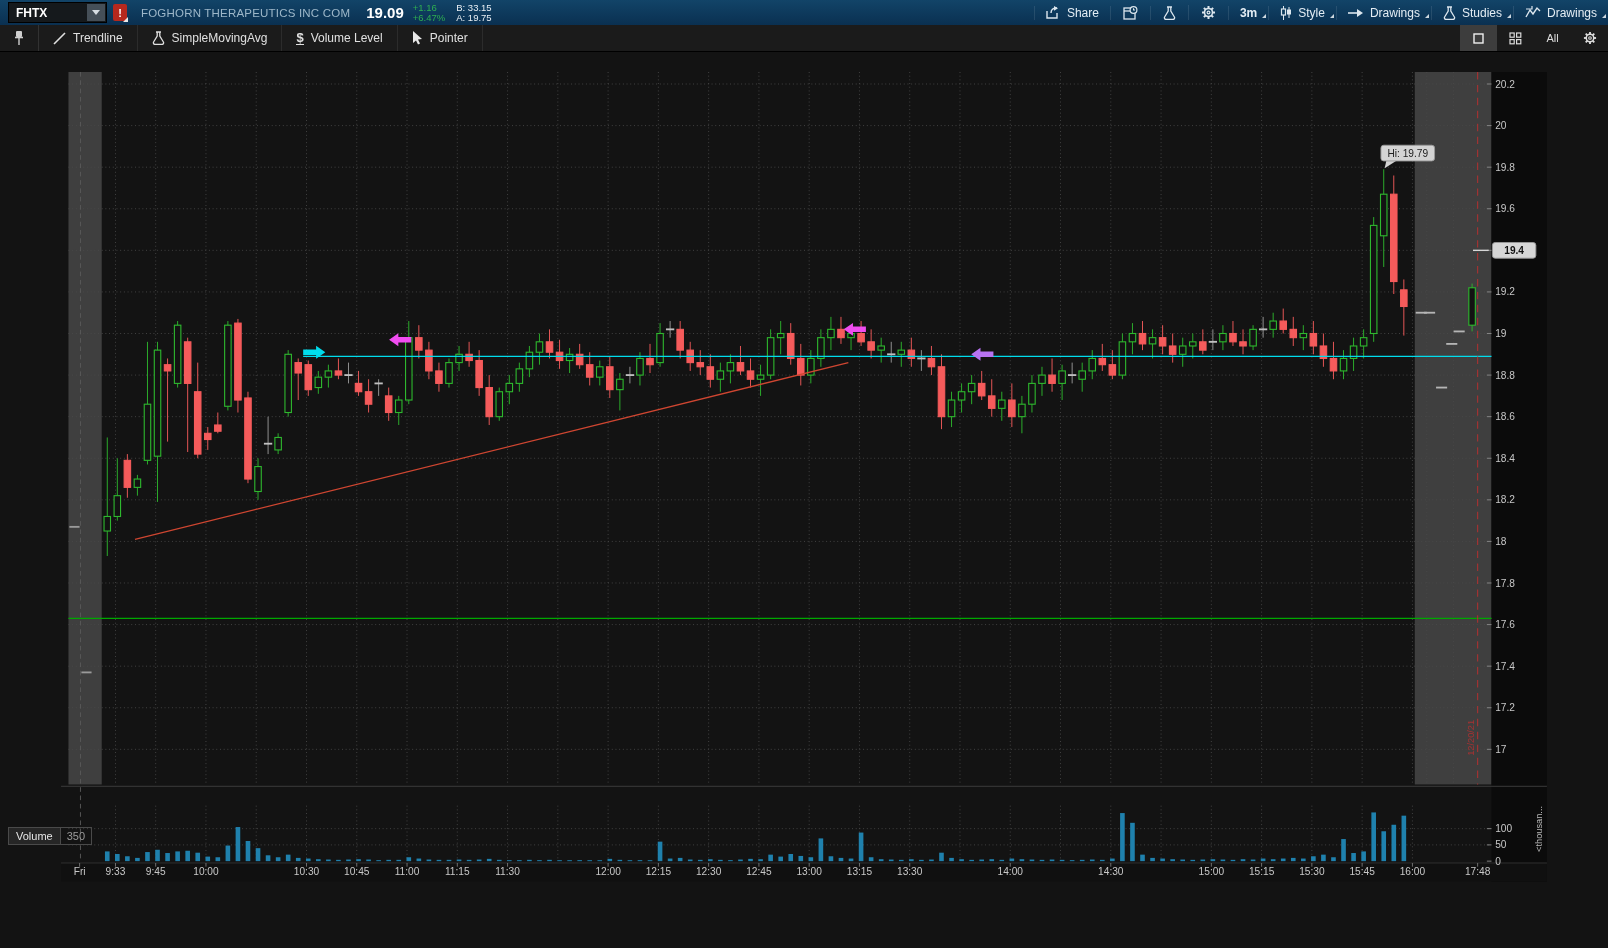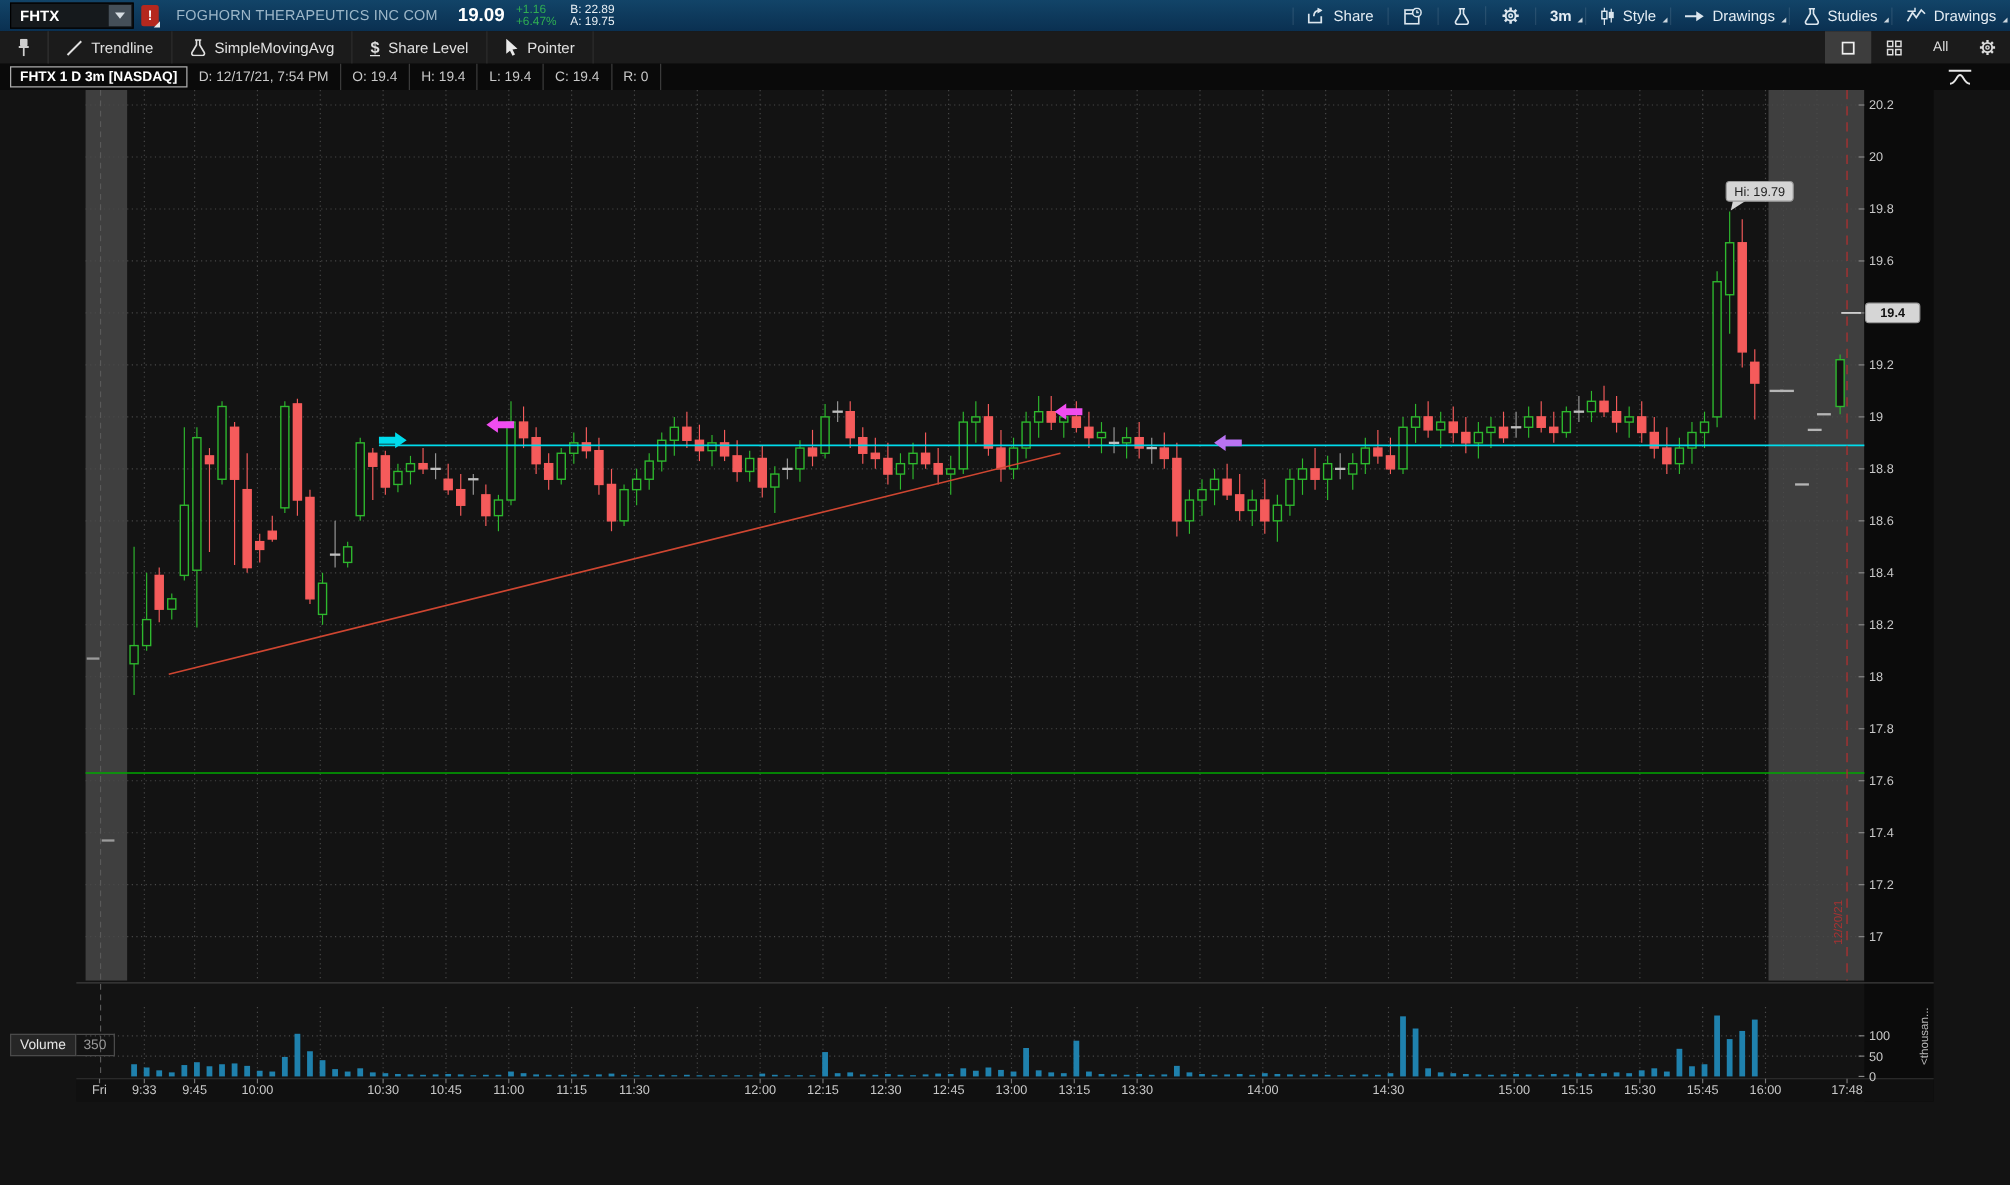--- a/index.html
+++ b/index.html
@@ -64,21 +64,21 @@
         </span>
     </div>
     <div class="badge">!</div>
     <div class="company">FOGHORN THERAPEUTICS INC COM</div>
     <div class="lastpx">19.09</div>
     <div class="stack green">
       <span>+1.16</span>
       <span>+6.47%</span>
     </div>
     <div class="stack ba">
-      <span>B: 22.89</span>
+      <span>B: 33.15</span>
       <span>A: 19.75</span>
     </div>
 
     <div class="tb-right">
       <div class="tb-btn">
         <span class="icon">
           <svg width="15" height="13" viewBox="0 0 15 13">
               <path d="M1,5 v7 h10 v-5" fill="none" stroke="#dce6ee" stroke-width="1.4"></path>
               <path d="M5,7 C5,3 8,2 11,2" fill="none" stroke="#dce6ee" stroke-width="1.4"></path>
               <path d="M8,0 L12,2.3 L8,4.8 Z" fill="#dce6ee"></path>
@@ -181,21 +181,21 @@
     <div class="tool">
       <span class="icon">
         <svg width="13" height="14" viewBox="0 0 13 14">
             <path d="M4,1 h5 M5.2,1 v4 l-3.6,6 a1.6,1.6 0 0 0 1.4,2.4 h7 a1.6,1.6 0 0 0 1.4,-2.4 l-3.6,-6 v-4" fill="none" stroke="#e0e0e0" stroke-width="1.3"></path>
           </svg>
       </span>
       <span>SimpleMovingAvg</span>
     </div>
     <div class="tool">
       <span class="dollar">$</span>
-      <span>Share Level</span>
+      <span>Volume Level</span>
     </div>
     <div class="tool">
       <span class="icon">
         <svg width="11" height="14" viewBox="0 0 11 14">
             <path d="M1,0 L10,8 L6,8.6 L8,12.6 L6,13.6 L4,9.6 L1,12 Z" fill="#e8e8e8"></path>
           </svg>
       </span>
       <span>Pointer</span>
     </div>
     <div class="tbar-right">
@@ -225,35 +225,20 @@
               <line x1="2.9" y1="2.9" x2="12.1" y2="12.1"></line>
               <line x1="12.1" y1="2.9" x2="2.9" y2="12.1"></line>
             </g>
             <circle cx="7.5" cy="7.5" r="4" fill="#1b1b1b" stroke="#dcdcdc" stroke-width="1.6"></circle>
             <circle cx="7.5" cy="7.5" r="1.4" fill="#1b1b1b" stroke="#dcdcdc" stroke-width="1.2"></circle>
           </svg>
       </div>
     </div>
   </div>
 
-  <div class="ohlcbar">
-    <div class="title-cell">FHTX 1 D 3m [NASDAQ]</div>
-    <div class="cell">D: 12/17/21, 7:54 PM</div>
-    <div class="cell">O: 19.4</div>
-    <div class="cell">H: 19.4</div>
-    <div class="cell">L: 19.4</div>
-    <div class="cell">C: 19.4</div>
-    <div class="cell">R: 0</div>
-    <span class="axis-icon icon">
-      <svg width="24" height="15" viewBox="0 0 24 15">
-          <line x1="3" y1="2.5" x2="21" y2="2.5" stroke="#e6e6e6" stroke-width="1.6"></line>
-          <path d="M4,13 C9,13 9,6 12,6 C15,6 15,13 20,13" fill="none" stroke="#e6e6e6" stroke-width="1.5"></path>
-        </svg>
-    </span>
-  </div>
 
   <div class="vol-chips">
     <div class="vol-name">Volume</div>
     <div class="vol-val">350</div>
   </div>
 
   <svg id="chart" style="position:absolute;top:72px;left:0;" width="1608" height="876" viewBox="0 72 1608 948">
       <g>
         <rect x="8" y="72" width="36" height="771" fill="#3f3f3f"></rect>
         <rect x="1465" y="72" width="83" height="771" fill="#3f3f3f"></rect>

